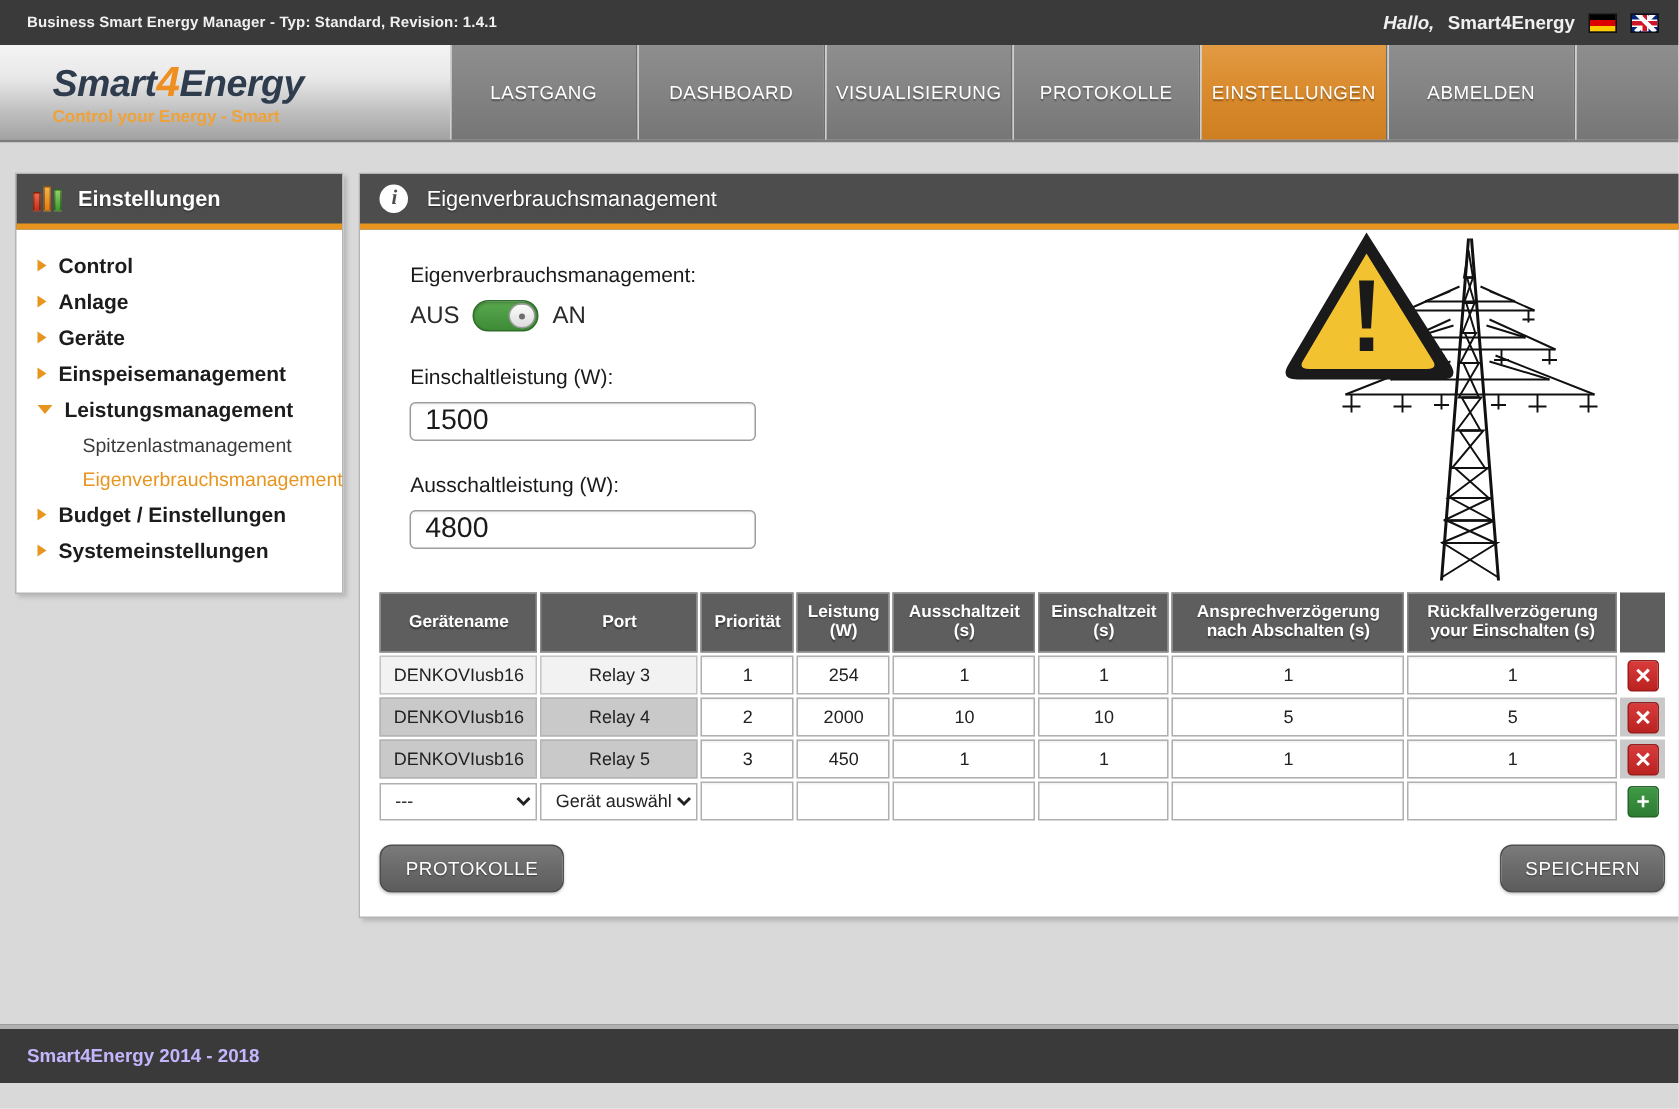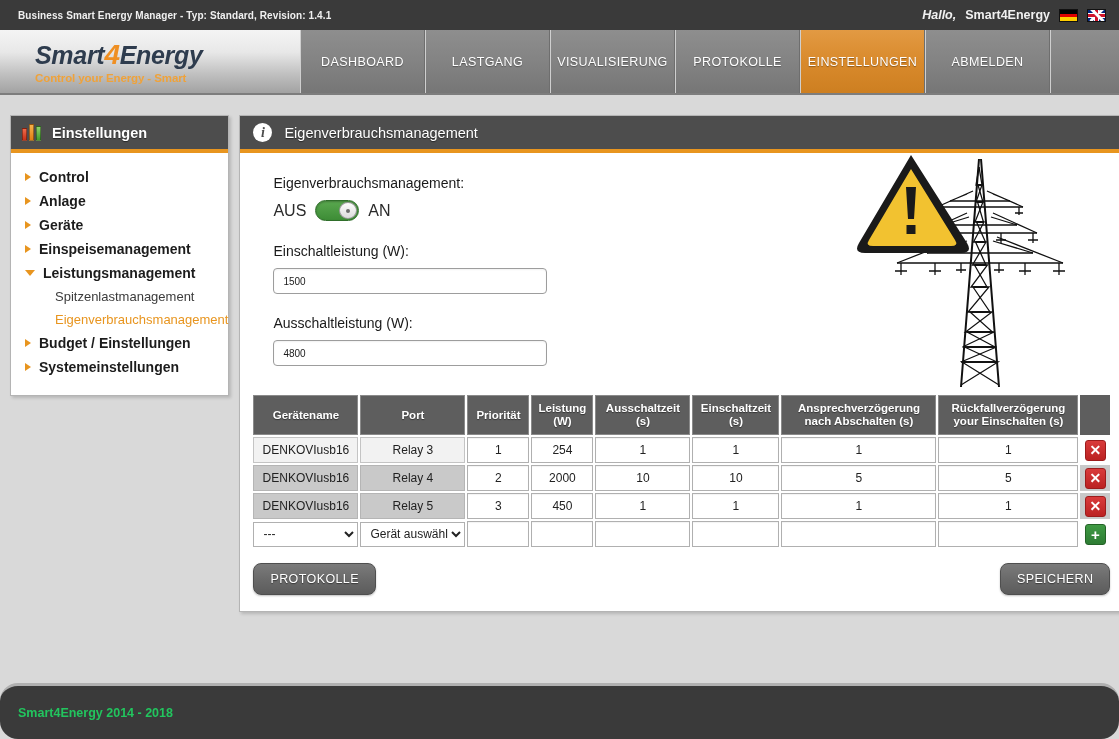--- a/index.html
+++ b/index.html
@@ -143,23 +143,23 @@
   .switch .knob {
     position: absolute; right: 1px; top: 1px;
     width: 18px; height: 17px; border-radius: 50%;
     background: linear-gradient(to bottom, #fdfdfd, #dcdcdc);
     border: 1px solid #9a9a9a;
     display: flex; align-items: center; justify-content: center;
   }
   .switch .knob:after { content: ""; width: 4px; height: 4px; border-radius: 50%; background: #6d6d6d; }
 
   .f-input {
-    width: 274px; height: 26px;
+    width: 231px; height: 26px;
     border: 1px solid #9d9d9d; border-radius: 4px;
-    padding: 0 9px; font-size: 10px; color: #1a1a1a;
+    padding: 0 9px; font-size: 19px; color: #1a1a1a;
     font-family: "Liberation Sans", sans-serif;
     background: #fff;
     margin-bottom: 21px;
     box-shadow: inset 0 1px 2px rgba(0,0,0,.06);
   }
 
   .pylon { position: absolute; right: 18px; top: -6px; width: 250px; height: 250px; }
 
   
   .table-wrap { padding: 6px 11px 0 11px; }
@@ -218,25 +218,24 @@
     border: 1px solid #4f4f4f; border-radius: 8px;
     color: #fff; font-size: 12.5px; letter-spacing: .4px;
     padding: 8px 16px; cursor: pointer;
     text-shadow: 0 1px 1px rgba(0,0,0,.45);
     box-shadow: 0 1px 2px rgba(0,0,0,.25);
   }
   .btn-right-group { margin-left: auto; display: flex; gap: 14px; }
 
   
   .footer {
-    height: 56px; background: #3a3a3a;
+    height: 39px; background: #3a3a3a;
     display: flex; align-items: center; padding-left: 18px;
-    color: #22c55e; font-size: 12.5px; font-weight: bold;
+    color: #c4b5fd; font-size: 12.5px; font-weight: bold;
     border-top: 3px solid #b0b0b0;
-    border-radius: 18px;
   }
 </style>
 </head>
 <body>
 
 <div class="topbar">
   <div class="topbar-title">Business Smart Energy Manager - Typ: Standard, Revision: 1.4.1</div>
   <div class="topbar-right">
     <span class="hello">Hallo,</span>
     <span class="user">Smart4Energy</span>
@@ -249,22 +248,22 @@
     </span>
   </div>
 </div>
 
 <div class="header">
   <div class="brand">
     <div class="brand-line1"><span>Smart</span><span class="four">4</span><span>Energy</span></div>
     <div class="brand-line2">Control your Energy - Smart</div>
   </div>
   <nav class="nav">
+    <div class="nav-item">LASTGANG</div>
     <div class="nav-item">DASHBOARD</div>
-    <div class="nav-item">LASTGANG</div>
     <div class="nav-item">VISUALISIERUNG</div>
     <div class="nav-item">PROTOKOLLE</div>
     <div class="nav-item active">EINSTELLUNGEN</div>
     <div class="nav-item">ABMELDEN</div>
     <div class="nav-tail"></div>
   </nav>
 </div>
 
 <div class="page">
 

